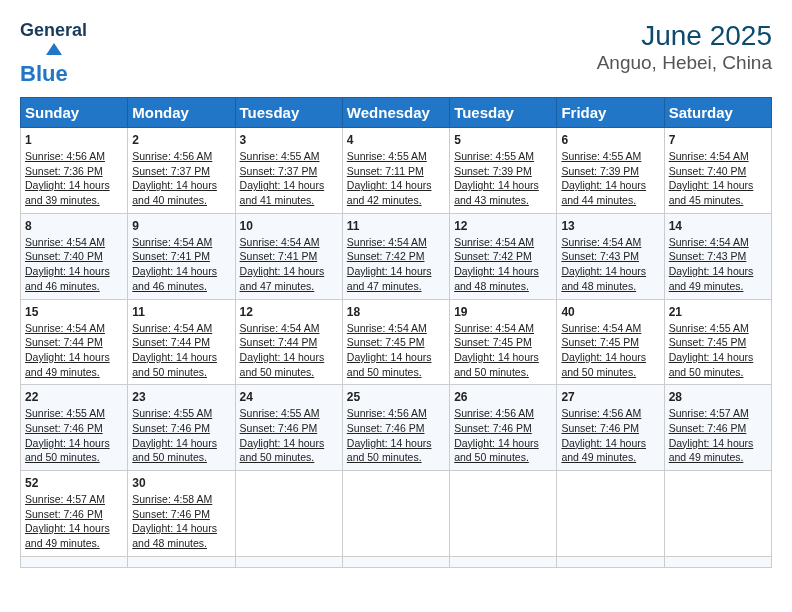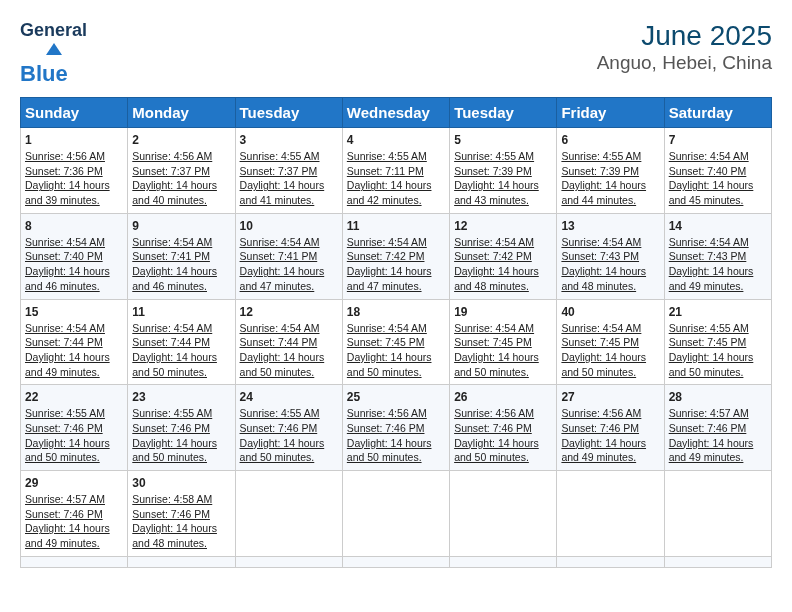--- a/index.html
+++ b/index.html
@@ -238,21 +238,21 @@
           <span class="day-num">27</span>
           <div class="cell-content"><span>Sunrise: 4:56 AM</span><br><span>Sunset: 7:46 PM</span><br><span>Daylight: 14 hours</span><br><span>and 49 minutes.</span></div>
         </td>
         <td>
           <span class="day-num">28</span>
           <div class="cell-content"><span>Sunrise: 4:57 AM</span><br><span>Sunset: 7:46 PM</span><br><span>Daylight: 14 hours</span><br><span>and 49 minutes.</span></div>
         </td>
       </tr>
       <tr>
         <td>
-          <span class="day-num">29</span>
+          <span class="day-num">52</span>
           <div class="cell-content"><span>Sunrise: 4:57 AM</span><br><span>Sunset: 7:46 PM</span><br><span>Daylight: 14 hours</span><br><span>and 49 minutes.</span></div>
         </td>
         <td>
           <span class="day-num">30</span>
           <div class="cell-content"><span>Sunrise: 4:58 AM</span><br><span>Sunset: 7:46 PM</span><br><span>Daylight: 14 hours</span><br><span>and 48 minutes.</span></div>
         </td>
         <td class="empty"></td>
         <td class="empty"></td>
         <td class="empty"></td>
         <td class="empty"></td>

